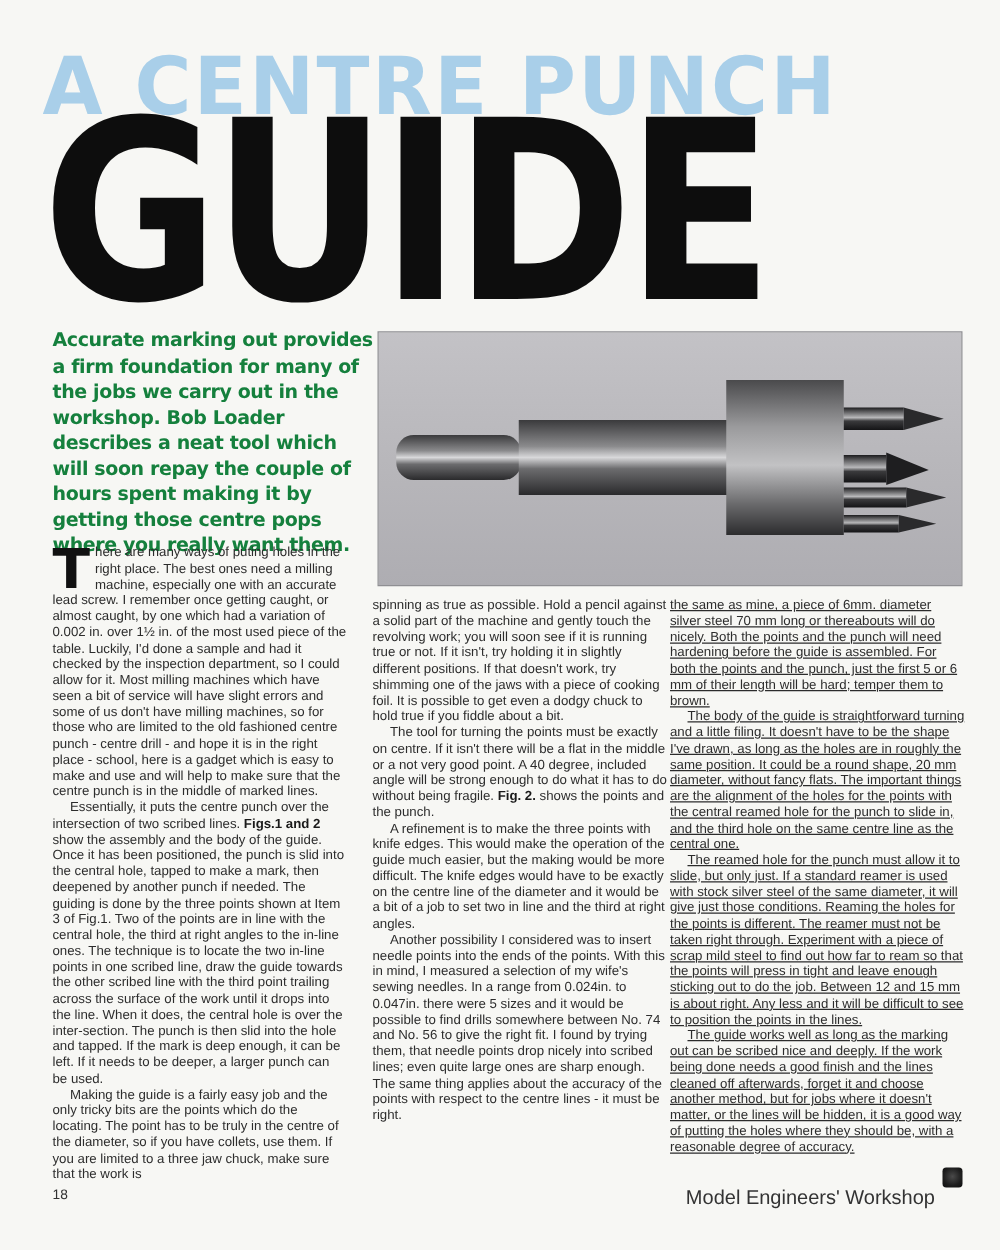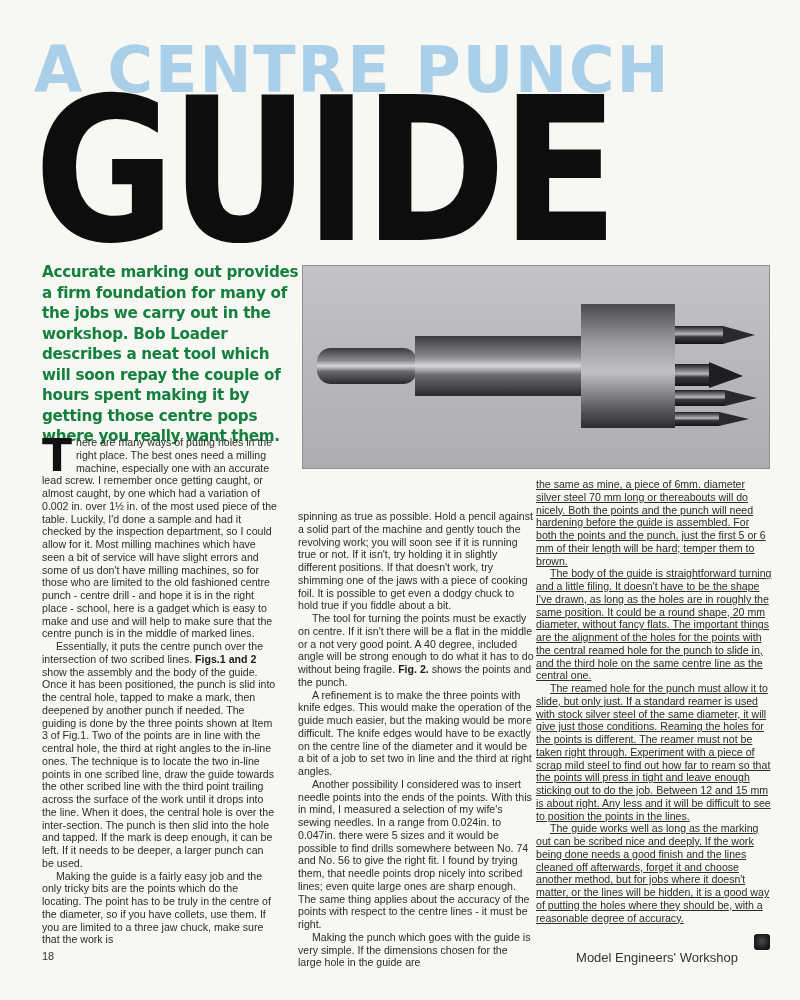--- a/index.html
+++ b/index.html
@@ -43,38 +43,38 @@
     position: absolute; top: 436px; left: 42px; width: 740px; height: 500px;
   }
   .col {
     position: absolute; top: 0; width: 236px;
     font-size: 10.6px; line-height: 12.75px; color: #2c2c2c;
     text-align: left;
   }
   .col p { margin: 0; text-indent: 14px; }
   .col p.first { text-indent: 0; }
   .col1 { left: 0; }
-  .col2 { left: 256px; top: 42px; margin-top: 32px; }
+  .col2 { left: 256px; top: 42px; }
   .col3 { left: 494px; top: 42px; text-decoration: underline; }
   .dropcap {
     float: left; font-family: "DejaVu Sans", sans-serif; font-weight: bold;
     font-size: 44px; line-height: 36px; margin: 2px 4px 0 0; color: #111;
   }
   .fig-ref { font-weight: bold; color: #1a1a1a; }
   .endmark {
     display: inline-block; width: 16px; height: 16px; border-radius: 3px;
     background: radial-gradient(circle at 50% 45%, #4a4a4a 0%, #1d1d1d 60%, #0d0d0d 100%);
     vertical-align: middle;
     position: absolute; right: 2px; bottom: -26px;
   }
   .folio {
     position: absolute; left: 42px; top: 950px; font-size: 11px; color: #333;
   }
   .mag-name {
-    position: absolute; right: 62px; top: 950px; font-size: 13px; color: #333;
+    position: absolute; right: 52px; top: 950px; font-size: 16px; color: #333;
   }
 </style>
 </head>
 <body>
 
 <div class="kicker">A CENTRE PUNCH</div>
 <div class="headline">GUIDE</div>
 
 <div class="standfirst">Accurate marking out provides a firm foundation for many of the jobs we carry out in the workshop. Bob Loader describes a neat tool which will soon repay the couple of hours spent making it by getting those centre pops where you really want them.</div>
 
@@ -128,21 +128,20 @@
     <p class="first"><span class="dropcap">T</span><span>here are many ways of puting holes in the right place. The best ones need a milling machine, especially one with an accurate lead screw. I remember once getting caught, or almost caught, by one which had a variation of 0.002 in. over 1½ in. of the most used piece of the table. Luckily, I'd done a sample and had it checked by the inspection department, so I could allow for it. Most milling machines which have seen a bit of service will have slight errors and some of us don't have milling machines, so for those who are limited to the old fashioned centre punch - centre drill - and hope it is in the right place - school, here is a gadget which is easy to make and use and will help to make sure that the centre punch is in the middle of marked lines.</span></p>
     <p><span>Essentially, it puts the centre punch over the intersection of two scribed lines. </span><span class="fig-ref">Figs.1 and 2</span><span> show the assembly and the body of the guide. Once it has been positioned, the punch is slid into the central hole, tapped to make a mark, then deepened by another punch if needed. The guiding is done by the three points shown at Item 3 of Fig.1. Two of the points are in line with the central hole, the third at right angles to the in-line ones. The technique is to locate the two in-line points in one scribed line, draw the guide towards the other scribed line with the third point trailing across the surface of the work until it drops into the line. When it does, the central hole is over the inter-section. The punch is then slid into the hole and tapped. If the mark is deep enough, it can be left. If it needs to be deeper, a larger punch can be used.</span></p>
     <p>Making the guide is a fairly easy job and the only tricky bits are the points which do the locating. The point has to be truly in the centre of the diameter, so if you have collets, use them. If you are limited to a three jaw chuck, make sure that the work is</p>
   </div>
 
   <div class="col col2">
     <p class="first">spinning as true as possible. Hold a pencil against a solid part of the machine and gently touch the revolving work; you will soon see if it is running true or not. If it isn't, try holding it in slightly different positions. If that doesn't work, try shimming one of the jaws with a piece of cooking foil. It is possible to get even a dodgy chuck to hold true if you fiddle about a bit.</p>
     <p><span>The tool for turning the points must be exactly on centre. If it isn't there will be a flat in the middle or a not very good point. A 40 degree, included angle will be strong enough to do what it has to do without being fragile. </span><span class="fig-ref">Fig. 2.</span><span> shows the points and the punch.</span></p>
     <p>A refinement is to make the three points with knife edges. This would make the operation of the guide much easier, but the making would be more difficult. The knife edges would have to be exactly on the centre line of the diameter and it would be a bit of a job to set two in line and the third at right angles.</p>
     <p>Another possibility I considered was to insert needle points into the ends of the points. With this in mind, I measured a selection of my wife's sewing needles. In a range from 0.024in. to 0.047in. there were 5 sizes and it would be possible to find drills somewhere between No. 74 and No. 56 to give the right fit. I found by trying them, that needle points drop nicely into scribed lines; even quite large ones are sharp enough. The same thing applies about the accuracy of the points with respect to the centre lines - it must be right.</p>
-    <p>Making the punch which goes with the guide is very simple. If the dimensions chosen for the large hole in the guide are</p>
   </div>
 
   <div class="col col3">
     <p class="first">the same as mine, a piece of 6mm. diameter silver steel 70 mm long or thereabouts will do nicely. Both the points and the punch will need hardening before the guide is assembled. For both the points and the punch, just the first 5 or 6 mm of their length will be hard; temper them to brown.</p>
     <p>The body of the guide is straightforward turning and a little filing. It doesn't have to be the shape I've drawn, as long as the holes are in roughly the same position. It could be a round shape, 20 mm diameter, without fancy flats. The important things are the alignment of the holes for the points with the central reamed hole for the punch to slide in, and the third hole on the same centre line as the central one.</p>
     <p>The reamed hole for the punch must allow it to slide, but only just. If a standard reamer is used with stock silver steel of the same diameter, it will give just those conditions. Reaming the holes for the points is different. The reamer must not be taken right through. Experiment with a piece of scrap mild steel to find out how far to ream so that the points will press in tight and leave enough sticking out to do the job. Between 12 and 15 mm is about right. Any less and it will be difficult to see to position the points in the lines.</p>
     <p>The guide works well as long as the marking out can be scribed nice and deeply. If the work being done needs a good finish and the lines cleaned off afterwards, forget it and choose another method, but for jobs where it doesn't matter, or the lines will be hidden, it is a good way of putting the holes where they should be, with a reasonable degree of accuracy.</p>
     <span class="endmark"></span>
   </div>
 </div>

